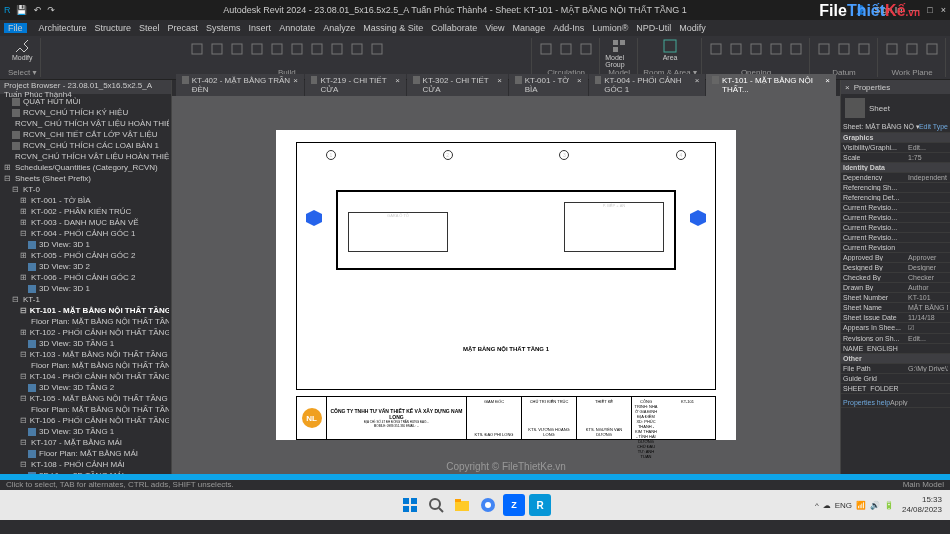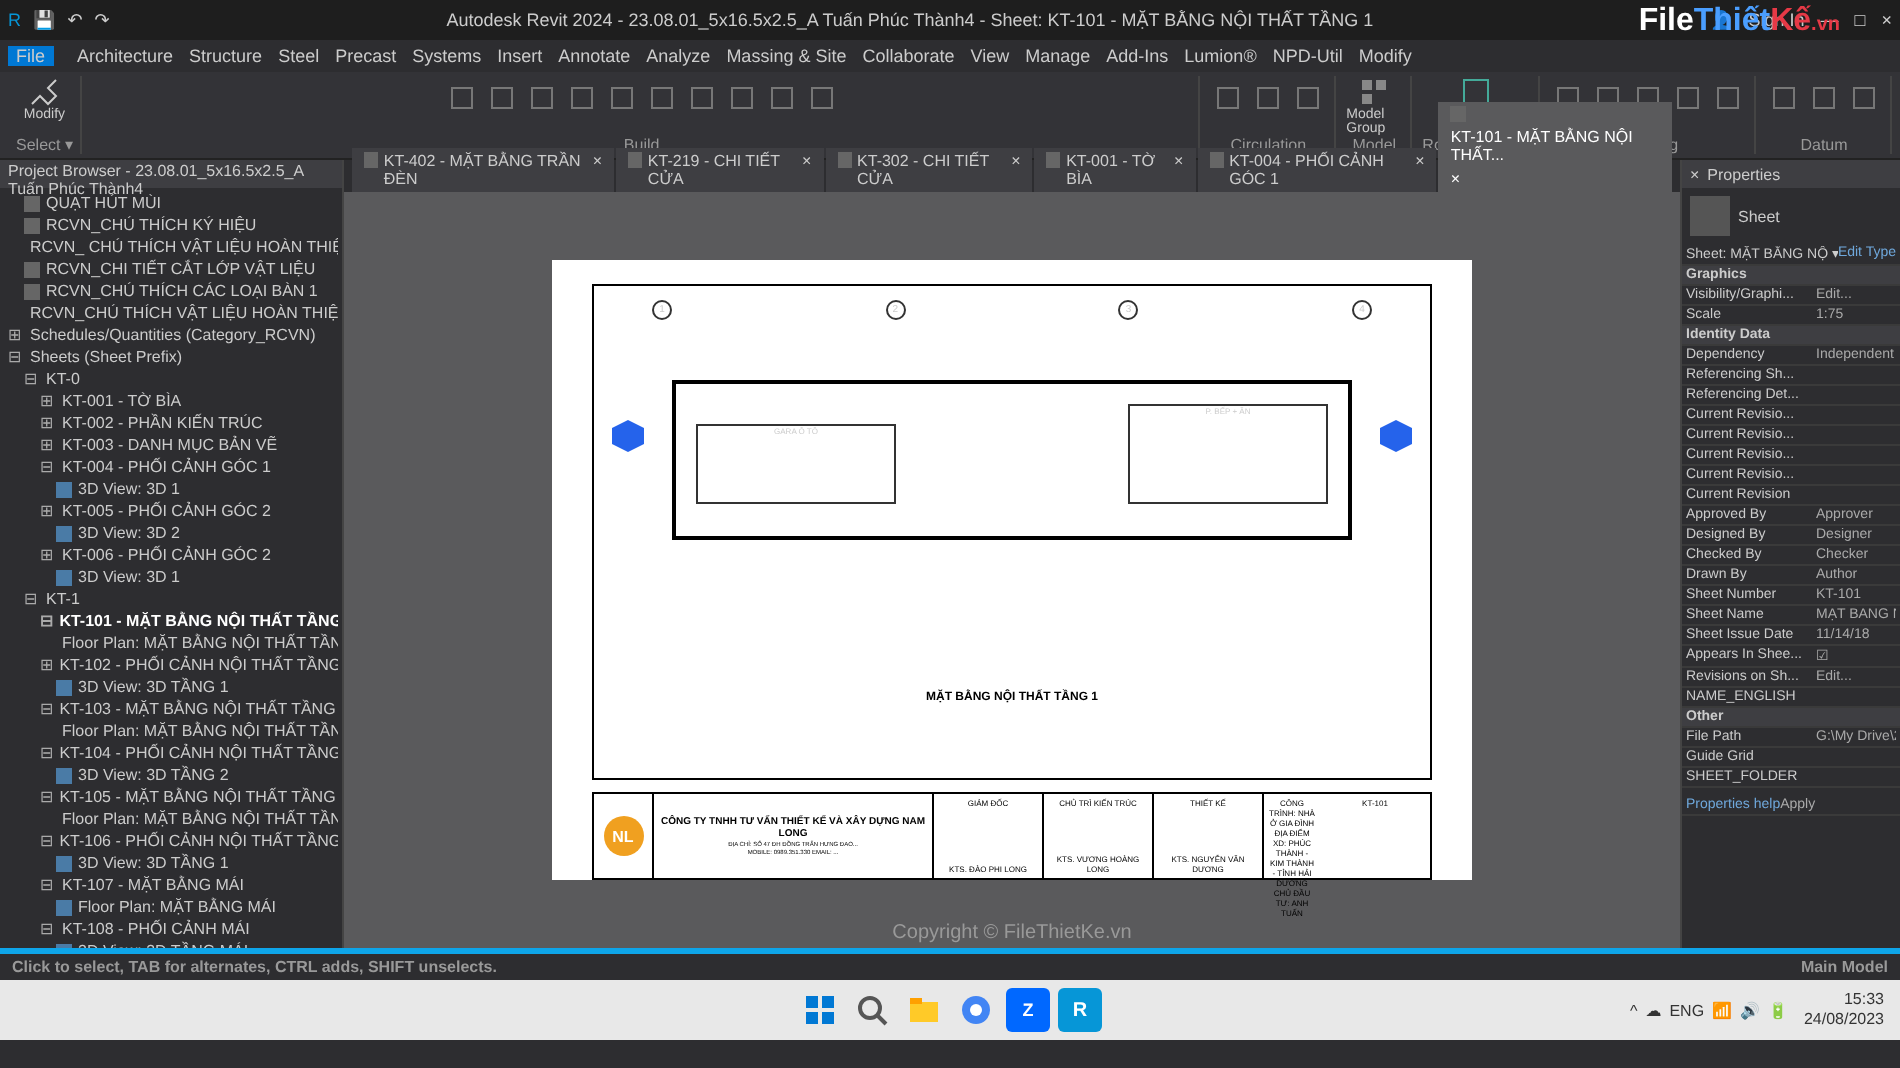--- a/index.html
+++ b/index.html
@@ -28,21 +28,21 @@
 .tree-item.l1 { padding-left: 10px; }
 .tree-item.l2 { padding-left: 18px; }
 .tree-item.l3 { padding-left: 26px; }
 .tree-item.bold { font-weight: bold; color: #fff; }
 .exp { display: inline-block; width: 8px; color: #aaa; }
 .icon-sheet { display: inline-block; width: 8px; height: 8px; background: #666; }
 .icon-plan { display: inline-block; width: 8px; height: 8px; background: #4a7ba6; }
 .canvas-area { flex: 1; background: #5a5a5c; display: flex; flex-direction: column; }
 .tabs { height: 16px; background: #2d2d30; display: flex; align-items: flex-end; padding: 0 4px; gap: 1px; }
 .tab { padding: 2px 6px; font-size: 8px; background: #3e3e42; color: #ccc; display: flex; align-items: flex-start; gap: 3px; }
-.tab.active { background: #5a5a5c; color: #fff; flex-direction: column; }
+.tab.active { background: #5a5a5c; color: #fff; }
 .tab-close { font-size: 8px; cursor: pointer; }
 .viewport { flex: 1; background: #5a5a5c; position: relative; display: flex; align-items: center; justify-content: center; }
 .sheet { width: 460px; height: 310px; background: #fff; position: relative; }
 .sheet-border { position: absolute; top: 12px; left: 20px; right: 20px; bottom: 50px; border: 1px solid #000; }
 .floor-plan { position: absolute; top: 40px; left: 50px; right: 50px; height: 130px; }
 .gridlines { position: absolute; top: -20px; left: 0; right: 0; display: flex; justify-content: space-between; }
 .grid-bubble { width: 10px; height: 10px; border: 1px solid #333; border-radius: 50%; font-size: 5px; text-align: center; line-height: 9px; background: #fff; }
 .plan-outline { position: absolute; top: 20px; left: 10px; right: 10px; height: 80px; border: 2px solid #000; }
 .room { position: absolute; border: 1px solid #333; font-size: 4px; text-align: center; }
 .section-marker { position: absolute; width: 16px; height: 16px; }
@@ -57,21 +57,21 @@
 .viewport-footer { position: absolute; bottom: 2px; left: 50%; transform: translateX(-50%); font-size: 10px; color: #999; }
 .properties { width: 110px; background: #2d2d30; border-left: 1px solid #444; }
 .prop-header { height: 14px; background: #3e3e42; font-size: 8px; padding: 1px 4px; color: #ccc; display: flex; align-items: center; gap: 4px; }
 .prop-type { padding: 4px; display: flex; align-items: center; gap: 4px; font-size: 8px; }
 .prop-type-icon { width: 20px; height: 20px; background: #555; }
 .prop-row { display: flex; font-size: 7px; padding: 1px 2px; border-bottom: 1px solid #3a3a3a; }
 .prop-row.header { background: #3e3e42; font-weight: bold; }
 .prop-label { flex: 1; color: #ccc; overflow: hidden; white-space: nowrap; }
 .prop-value { width: 40px; color: #aaa; overflow: hidden; white-space: nowrap; }
 .prop-btn { color: #6fa8dc; font-size: 7px; }
-.statusbar { height: 16px; background: #2d2d30; border-top: 3px solid #0ea5e9; display: flex; align-items: center; padding: 0 6px; font-size: 8px; color: #999; font-weight: bold; }
+.statusbar { height: 16px; background: #2d2d30; border-top: 6px solid #0ea5e9; display: flex; align-items: flex-start; padding: 0 6px; font-size: 8px; color: #999; }
 .statusbar .right { margin-left: auto; display: flex; gap: 6px; align-items: center; }
 .taskbar { height: 30px; background: #e8e8e8; display: flex; align-items: center; padding: 0 8px; gap: 6px; position: relative; }
 .taskbar .center-apps { position: absolute; left: 50%; transform: translateX(-50%); display: flex; gap: 4px; }
 .task-icon { width: 22px; height: 22px; display: flex; align-items: center; justify-content: center; border-radius: 3px; }
 .task-icon svg { width: 16px; height: 16px; }
 .tray { margin-left: auto; display: flex; align-items: center; gap: 8px; font-size: 8px; color: #333; }
 .tray-icons { display: flex; gap: 4px; }
 .clock { text-align: right; line-height: 10px; }
 .file-btn { background: #0078d4; color: #fff; padding: 1px 8px; }
 </style>
@@ -255,20 +255,40 @@
             <rect x="2" y="2" width="10" height="10" fill="none" stroke="#777"></rect>
           </svg>
         </div>
         <div class="tool">
           <svg width="14" height="14" viewBox="0 0 14 14">
             <rect x="2" y="2" width="10" height="10" fill="none" stroke="#777"></rect>
           </svg>
         </div>
       </div>
       <span class="label">Datum</span>
+    </div>
+  <div class="ribbon-group">
+      <div class="tools" id="wp-tools">
+        <div class="tool">
+          <svg width="14" height="14" viewBox="0 0 14 14">
+            <rect x="2" y="2" width="10" height="10" fill="none" stroke="#777"></rect>
+          </svg>
+        </div>
+        <div class="tool">
+          <svg width="14" height="14" viewBox="0 0 14 14">
+            <rect x="2" y="2" width="10" height="10" fill="none" stroke="#777"></rect>
+          </svg>
+        </div>
+        <div class="tool">
+          <svg width="14" height="14" viewBox="0 0 14 14">
+            <rect x="2" y="2" width="10" height="10" fill="none" stroke="#777"></rect>
+          </svg>
+        </div>
+      </div>
+      <span class="label">Work Plane</span>
     </div>
 </div>
 
 <div class="main">
 
   <div class="browser">
     <div class="browser-header">Project Browser - 23.08.01_5x16.5x2.5_A Tuấn Phúc Thành4</div>
     <div class="tree" id="tree">
         <div class="tree-item l1">
           <span class="icon-sheet"></span>

